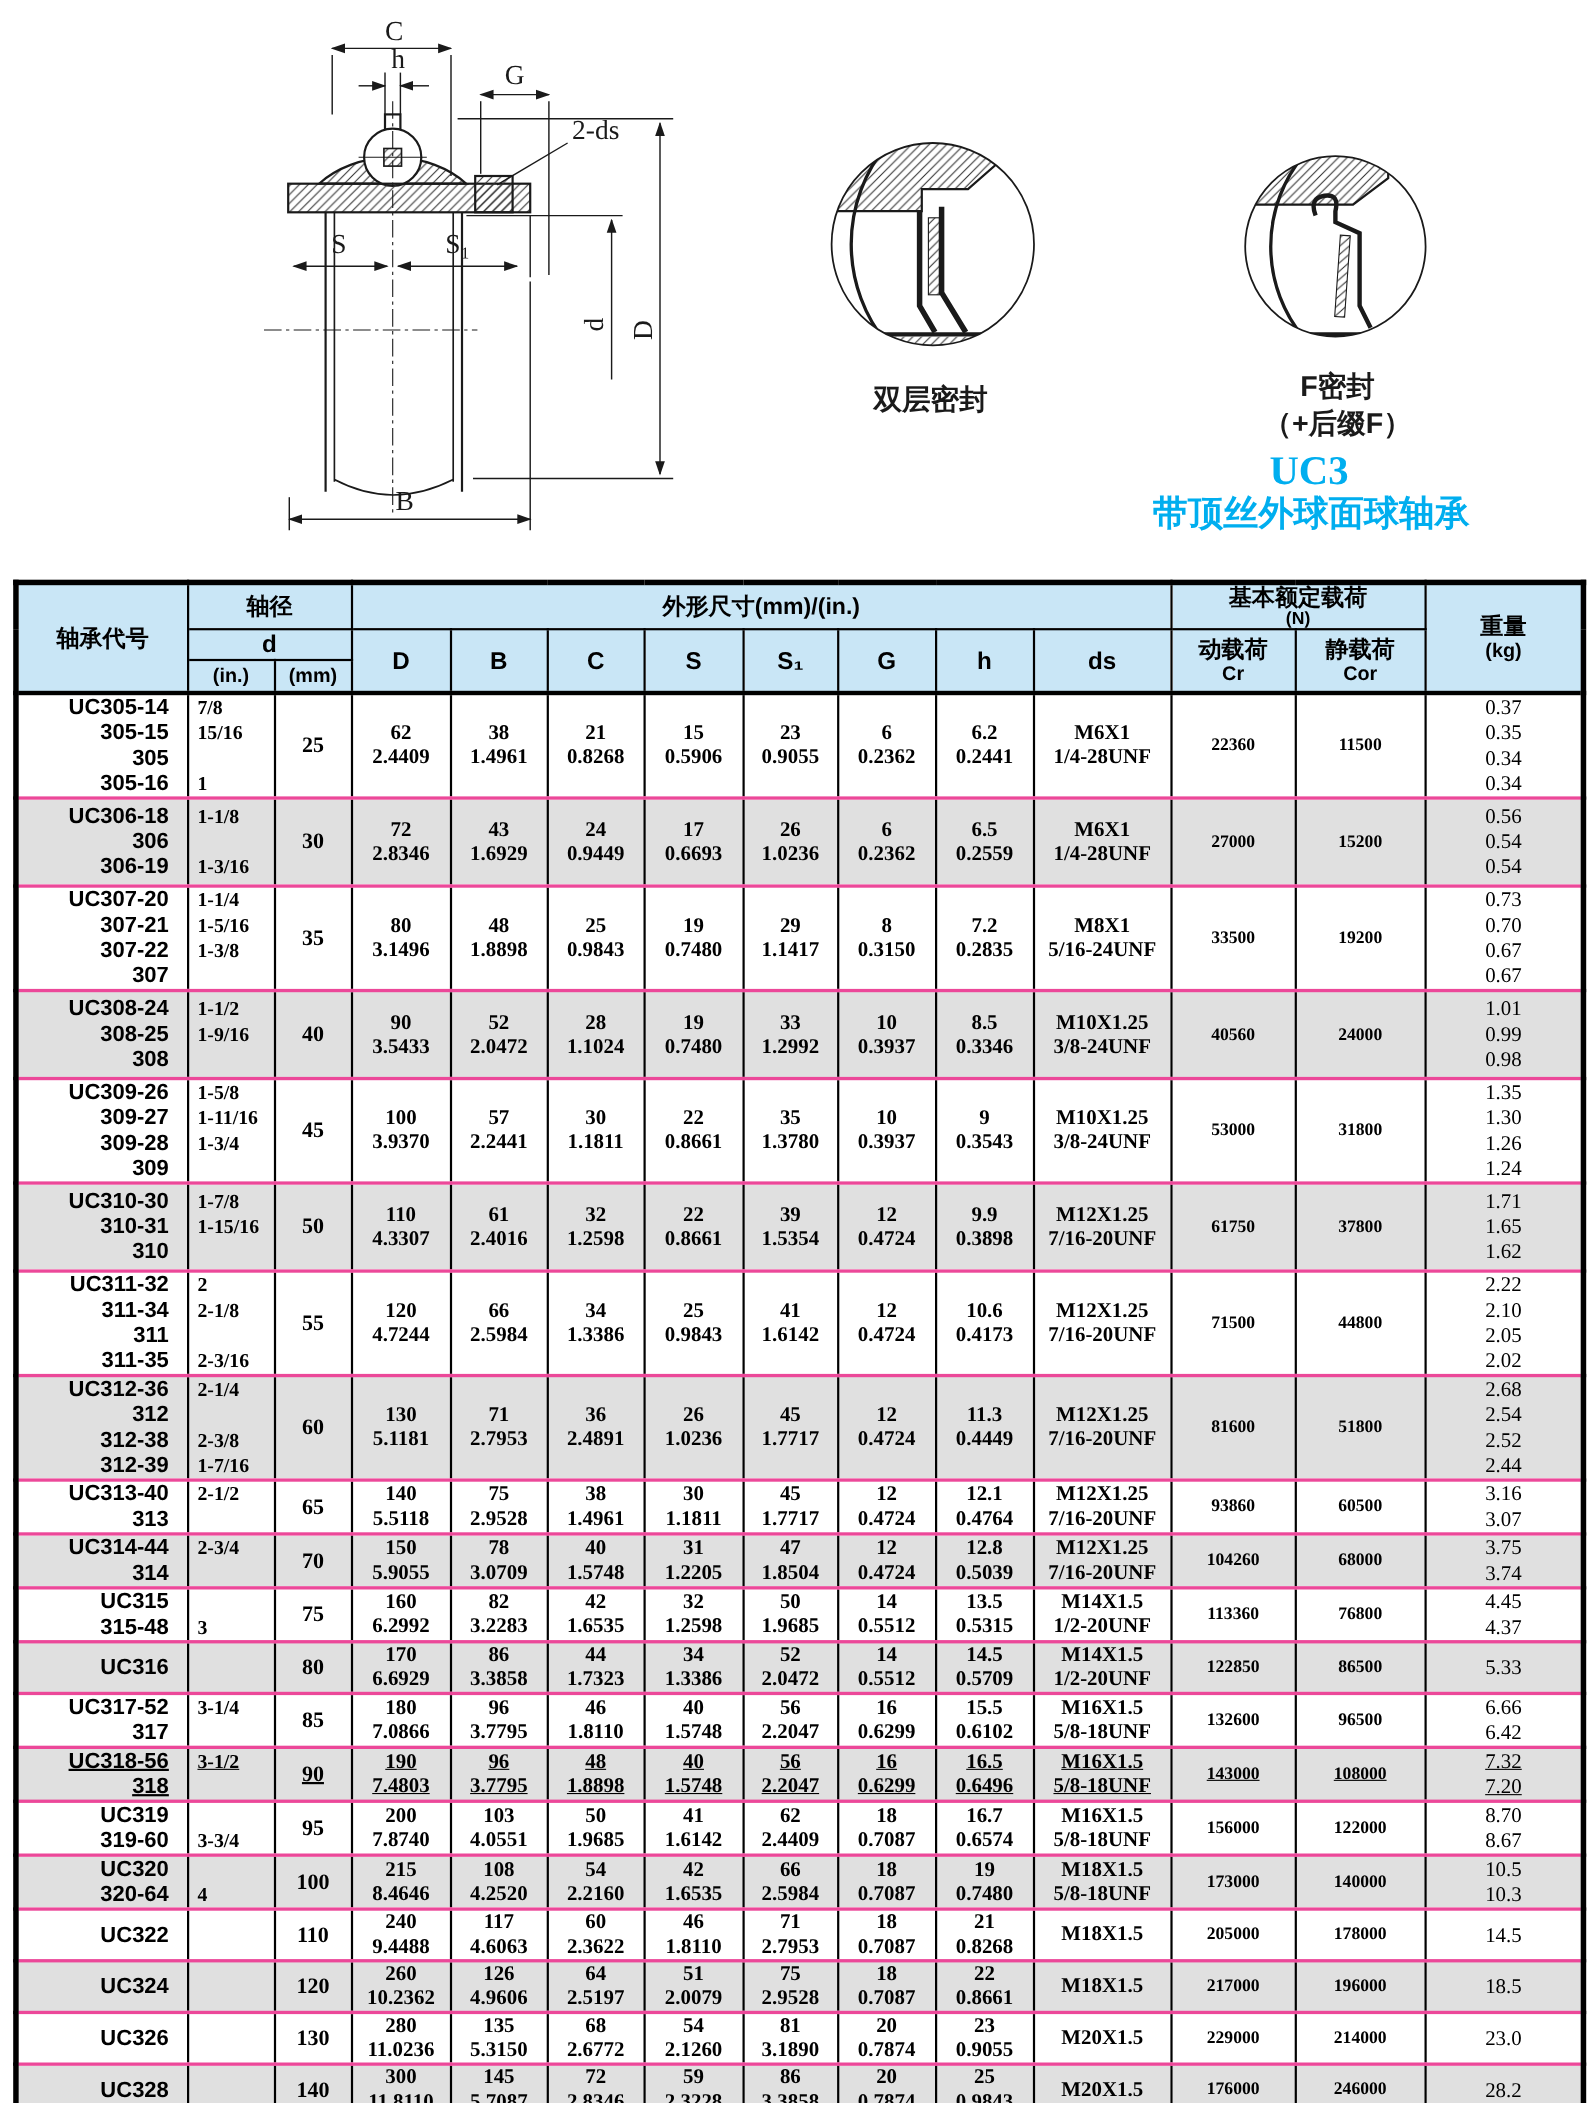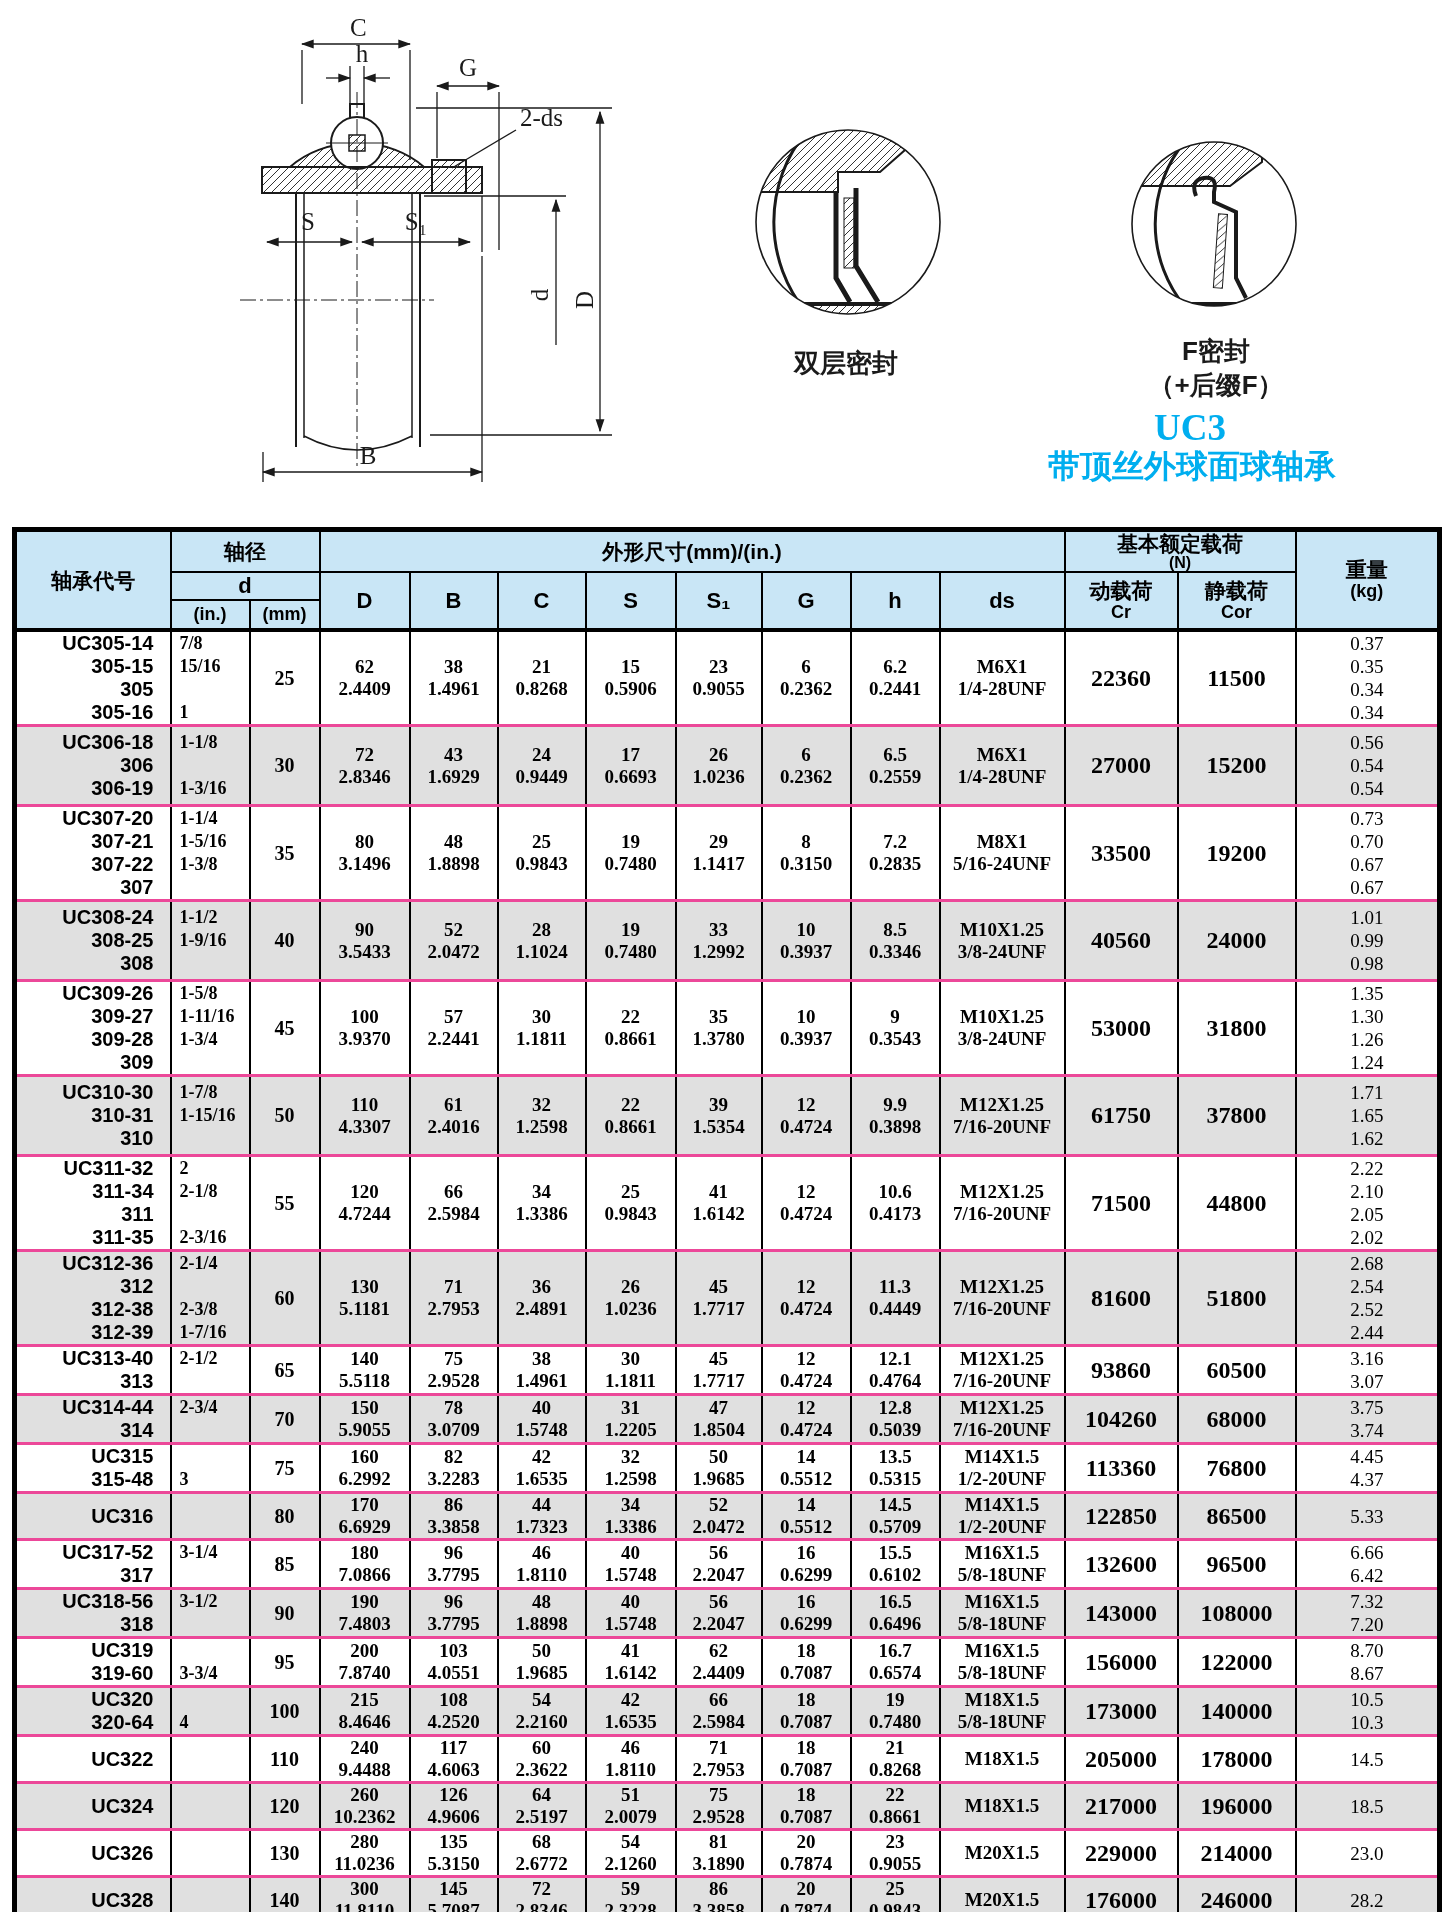--- a/index.html
+++ b/index.html
@@ -36,21 +36,21 @@
   }
   .in-cell div{
     font-family:"Liberation Serif","DejaVu Serif",serif;font-weight:700;font-size:18px;
     line-height:23px;text-align:left;padding-left:8px;white-space:nowrap;min-height:23px;
   }
   .mm-cell{font-family:"Liberation Serif","DejaVu Serif",serif;font-weight:700;font-size:20px;text-align:center;}
   .num-cell div{
     font-family:"Liberation Serif","DejaVu Serif",serif;font-weight:700;font-size:19px;
     line-height:22px;text-align:center;white-space:nowrap;
   }
-  .load-cell{font-family:"Liberation Serif","DejaVu Serif",serif;font-weight:700;font-size:24px;text-align:center;}
+  .load-cell{font-family:"Liberation Serif","DejaVu Serif",serif;font-weight:700;font-size:16px;text-align:center;}
   .wt-cell div{
     font-family:"Liberation Serif","DejaVu Serif",serif;font-weight:400;font-size:19px;
     line-height:23px;text-align:center;
   }
 </style>
 </head>
 <body>
 
 <svg id="drawing" viewBox="0 0 1448 527" xmlns="http://www.w3.org/2000/svg">
   <defs>
@@ -892,21 +892,21 @@
           <div>M16X1.5</div>
           <div>5/8-18UNF</div>
         </td>
         <td class="load-cell"><span>132600</span></td>
         <td class="load-cell"><span>96500</span></td>
         <td class="wt-cell">
           <div>6.66</div>
           <div>6.42</div>
         </td>
       </tr>
-      <tr class="shaded" style="height: 47px;">
+      <tr class="shaded" style="height: 47px; text-decoration: underline;">
         <td class="code-cell">
           <div>UC318-56</div>
           <div>318</div>
         </td>
         <td class="in-cell">
           <div>3-1/2</div>
           <div></div>
         </td>
         <td class="mm-cell"><span>90</span></td>
         <td class="num-cell">

